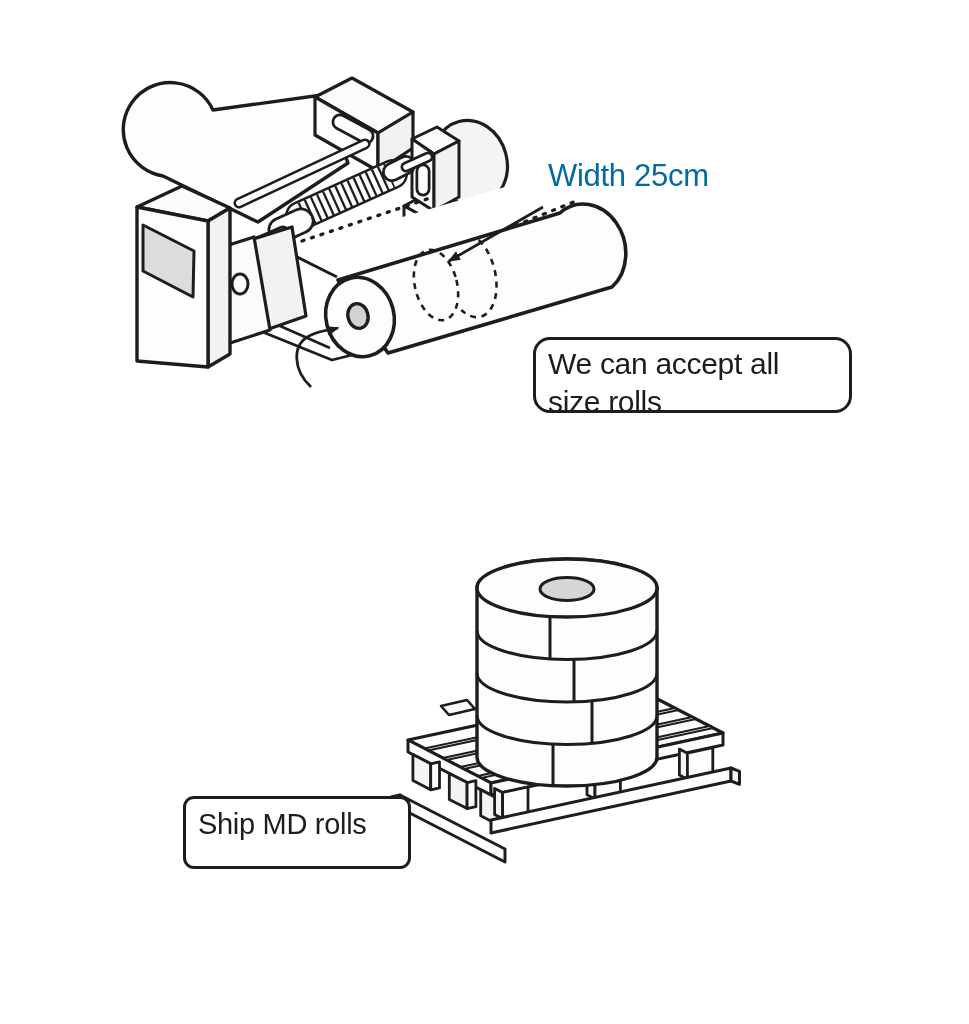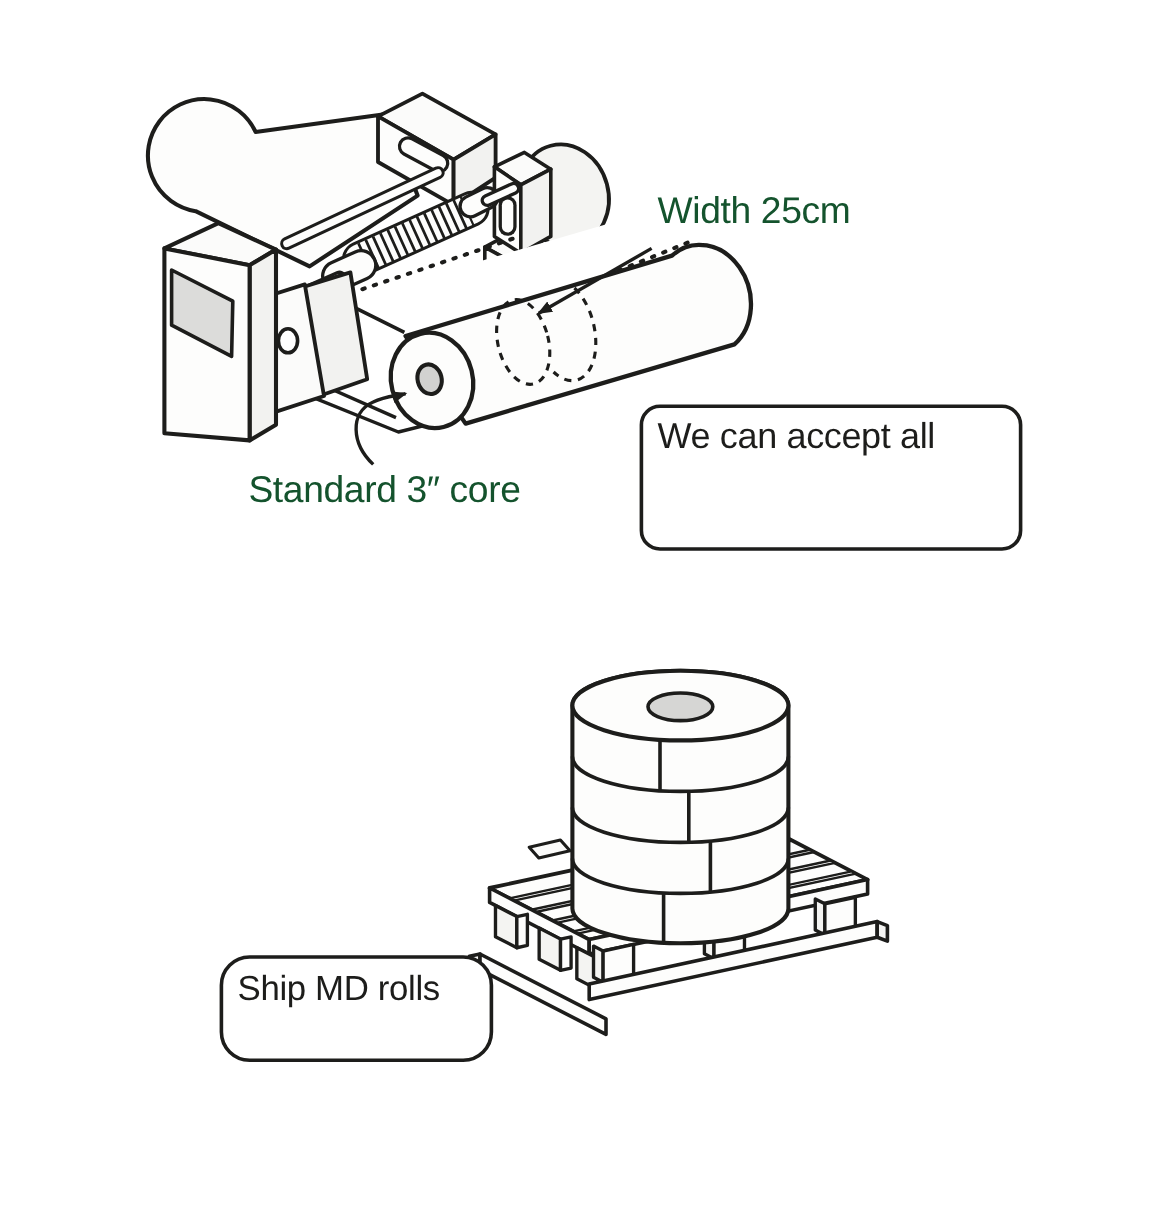--- a/index.html
+++ b/index.html
@@ -1,30 +1,30 @@
 <!DOCTYPE html>
 <html><head>
 <meta charset="utf-8">
 <style>
   html,body{margin:0;padding:0;background:#ffffff;}
   .canvas{
     position:relative;width:969px;height:1024px;background:#ffffff;overflow:hidden;
     font-family:"Liberation Sans", sans-serif;color:#1d1d1b;
   }
   .art{position:absolute;left:0;top:0;z-index:1;}
-  .label{position:absolute;z-index:2;color:#14532d;}
+  .label{position:absolute;z-index:2;color:#0369a1;}
   .label-dim{left:548px;top:156px;font-size:31px;line-height:39px;letter-spacing:-0.3px;}
   .label-core{left:207px;top:390px;font-size:31px;letter-spacing:-0.3px;}
   .note-box{
     position:absolute;z-index:2;border:3.2px solid #1d1d1b;background:#ffffff;
     box-sizing:border-box;
   }
-  .note-accept{left:533px;top:337px;width:319px;height:122px;border-radius:17px;
+  .note-accept{left:533px;top:337px;width:319px;height:76px;border-radius:17px;
     padding:5px 12px;font-size:30px;line-height:38px;letter-spacing:-0.3px;}
-  .note-ship{left:183px;top:796px;width:228px;height:89px;border-radius:25px;
+  .note-ship{left:183px;top:796px;width:228px;height:73px;border-radius:11px;
     padding:7px 12px;font-size:29px;line-height:36px;letter-spacing:-0.3px;}
   .note-ship .l2{text-indent:8px;}
   .line{display:block;}
   svg .ln{stroke:#1d1d1b;fill:none;}
 </style>
 </head>
 <body>
 
 <div class="canvas">
 
@@ -177,23 +177,23 @@
         <ellipse cx="567" cy="588" rx="90" ry="29" fill="#fdfdfc" stroke="#1d1d1b" stroke-width="3.4"></ellipse>
         <ellipse cx="567" cy="589" rx="27" ry="11.5" fill="#d6d6d4" stroke="#1d1d1b" stroke-width="3"></ellipse>
       </g>
     </g>
   </svg>
 
   <div class="label label-dim">
     <span class="line">Width 25cm</span>
   </div>
 
-  <div class="label label-core">Standard 3″ core</div>
 
   <div class="note-box note-accept">
     <span class="line">We can accept all</span>
+    <span class="line">size rolls</span>
   </div>
 
   <div class="note-box note-ship">
     <span class="line">Ship MD rolls</span>
   </div>
 
 </div>
 
 </body></html>

